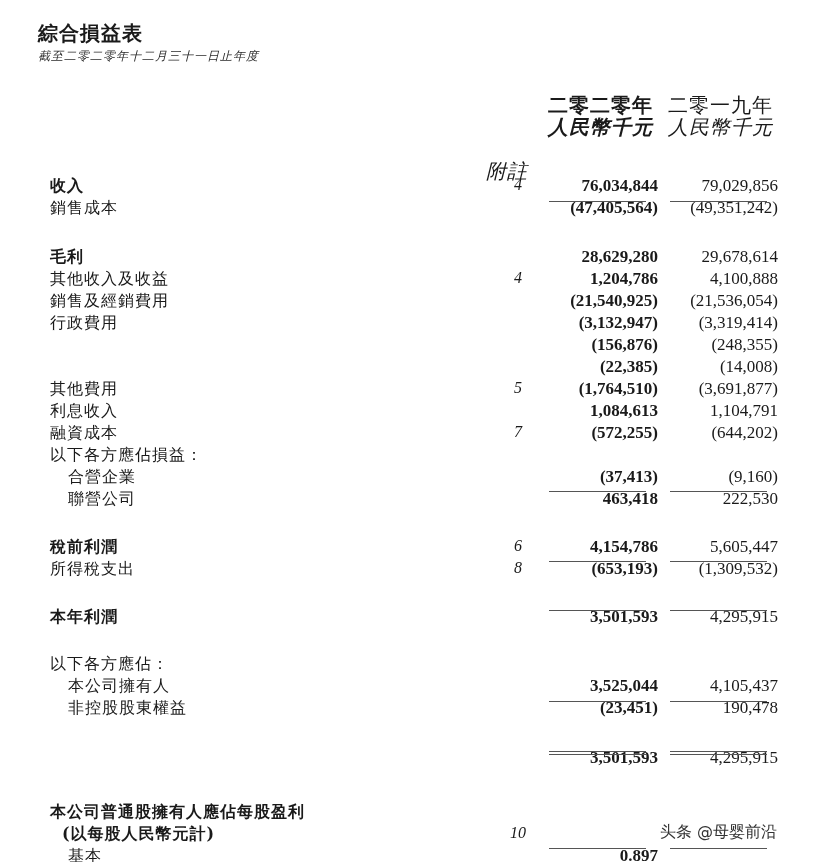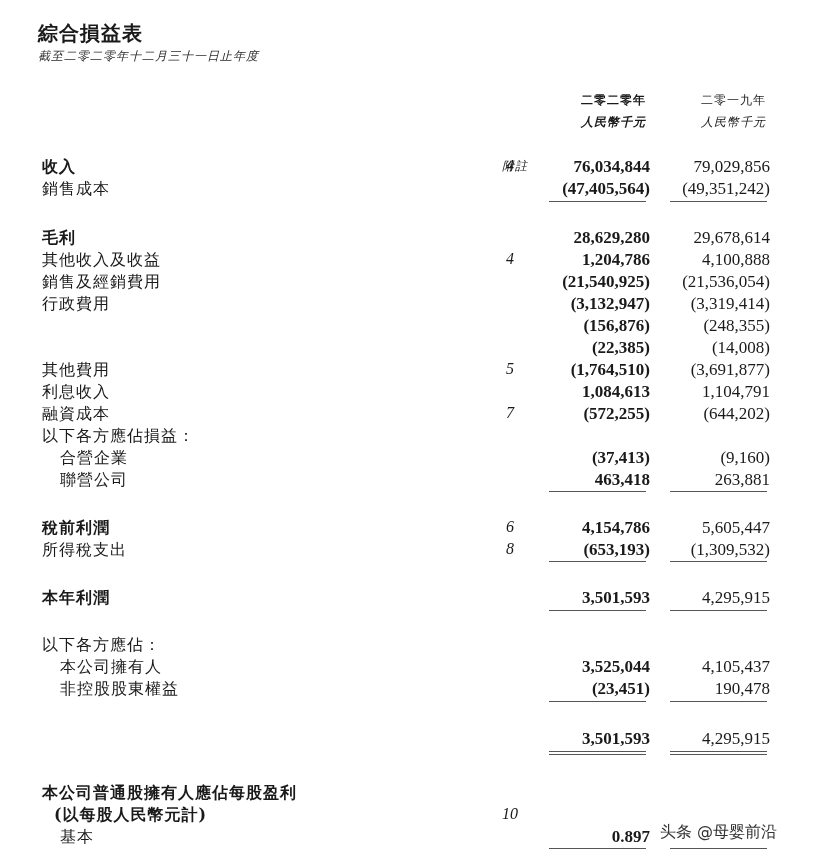--- a/index.html
+++ b/index.html
@@ -4,24 +4,24 @@
   <style>
     html, body { margin: 0; padding: 0; background: #ffffff; }
     body {
       width: 830px; height: 862px; position: relative; overflow: hidden;
       font-family: "DejaVu Serif", "Liberation Serif", serif;
       color: #1a1a1a;
     }
     .abs { position: absolute; white-space: nowrap; }
     .title { left: 38px; top: 20px; font-size: 20px; font-weight: bold; letter-spacing: 1px; }
     .subtitle { left: 38px; top: 48px; font-size: 12px; font-style: italic; letter-spacing: 1px; color: #2a2a2a; }
-    .hdr { font-size: 12px; letter-spacing: 1px; text-align: right; }
+    .hdr { font-size: 20px; letter-spacing: 1px; text-align: right; }
     .hdr.cur { font-weight: bold; }
     .hdr.note { font-style: italic; margin-top: 44px; }
-    .row { position: absolute; left: 4px; width: 711px; height: 22px; font-size: 16px; }
+    .row { position: absolute; left: 12px; width: 711px; height: 22px; font-size: 16px; margin-top: 19px; }
     .row .label { position: absolute; left: 38px; top: 0; letter-spacing: 1px; }
     .row .label.indent { left: 56px; }
     .row .label.bold { font-weight: bold; }
     .row .note { position: absolute; left: 470px; width: 72px; text-align: center; font-style: italic; font-family: "Liberation Serif", serif; }
     .row .cur, .row .prev {
       position: absolute; top: 0; font-family: "Liberation Serif", serif; font-size: 17px;
     }
     .row .cur { left: 548px; width: 98px; text-align: right; font-weight: bold; }
     .row .prev { left: 668px; width: 98px; text-align: right; }
     .neg { margin-right: -6px; }
@@ -112,21 +112,21 @@
     <span class="label">以下各方應佔損益：</span>
   </div>
   <div class="row" style="top:448px;">
     <span class="label indent">合營企業</span>
     <span class="cur neg">(37,413)</span>
     <span class="prev neg">(9,160)</span>
   </div>
   <div class="row" style="top:470px;">
     <span class="label indent">聯營公司</span>
     <span class="cur">463,418</span>
-    <span class="prev">263,881</span>
+    <span class="prev">222,530</span>
   </div>
   <div class="rule c" style="top:491px;"></div>
   <div class="rule p" style="top:491px;"></div>
 
   <div class="row" style="top:518px;">
     <span class="label bold">稅前利潤</span>
     <span class="note">6</span>
     <span class="cur">4,154,786</span>
     <span class="prev">5,605,447</span>
   </div>

